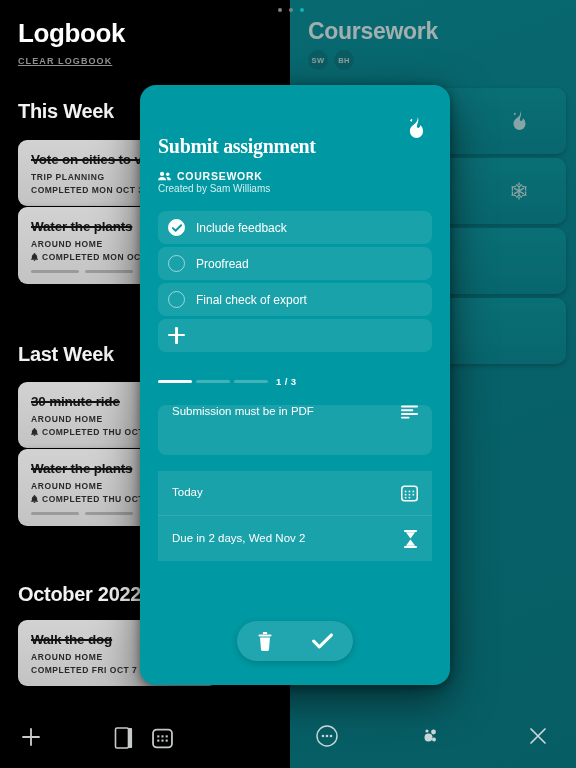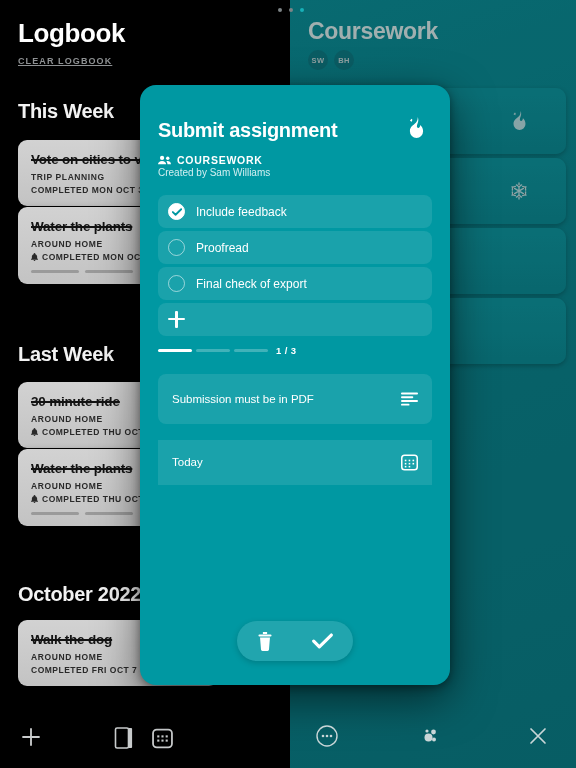--- a/index.html
+++ b/index.html
@@ -112,22 +112,22 @@
   .modal {
     position:absolute; left:140px; top:85px; width:310px; height:600px;
     background:#0098a2;
     border-radius:16px;
     box-shadow:0 14px 44px rgba(0,0,0,.55), 0 2px 10px rgba(0,0,0,.4);
     z-index:30;
     overflow:hidden;
     padding:0 18px;
   }
   .m-title {
-    margin-top:34px;
-    font-size:20px; font-weight:bold; color:#fff; letter-spacing:-.3px;
+    margin-top:50px;
+    font-size:20px; font-weight:bold; color:#fff; letter-spacing:-.3px;font-family:Liberation Serif, serif;
   }
   .m-flame { position:absolute; right:24px; top:32px; color:#fff; }
   .m-proj {
     margin-top:12px;
     display:flex; align-items:center; gap:6px;
     font-size:10.5px; font-weight:bold; letter-spacing:.75px; color:#fff;
   }
   .m-author { margin-top:1px; font-size:10px; color:#d2eff1; }
 
   .checks { margin-top:17px; }
@@ -151,31 +151,31 @@
   .chk.add { align-items:center; }
   .chk.add .plus {
     width:17px; height:17px; position:relative; flex:none;
   }
   .chk.add .plus:before, .chk.add .plus:after {
     content:""; position:absolute; background:#fff; border-radius:1px;
   }
   .chk.add .plus:before { left:0; top:7px; width:17px; height:2.4px; }
   .chk.add .plus:after  { top:0; left:7.3px; height:17px; width:2.4px; }
 
-  .prog { margin-top:9px; display:flex; align-items:center; gap:8px; }
+  .prog { margin-top:24px; display:flex; align-items:center; gap:8px; }
   .prog .seg { display:flex; gap:4px; }
   .prog .seg i { display:block; width:34px; height:3.5px; border-radius:2px; background:rgba(255,255,255,.25); }
   .prog .seg i.on { background:#fff; }
   .prog .cnt { font-size:9.5px; font-weight:bold; color:#fff; letter-spacing:.4px; }
 
   .note {
     margin-top:18px; height:50px;
     background:rgba(255,255,255,.10);
     border-radius:8px;
-    display:flex; align-items:center; justify-content:space-between;
+    display:flex; align-items:flex-start; justify-content:space-between;
     padding:0 14px 0 14px;
   }
   .note .txt { font-size:11.5px; color:#fff; }
 
   .group { margin-top:16px; background:rgba(255,255,255,.10); border-radius:0; overflow:hidden; }
   .grow {
     min-height:45px;
     display:flex; align-items:center; justify-content:space-between;
     padding:9px 14px;
     border-bottom:1px solid rgba(255,255,255,.10);
@@ -438,20 +438,31 @@
                 <rect x="12.2" y="6" width="1.7" height="1.7"></rect>
               <rect x="4" y="9.4" width="1.7" height="1.7"></rect>
                 <rect x="8.1" y="9.4" width="1.7" height="1.7"></rect>
                 <rect x="12.2" y="9.4" width="1.7" height="1.7"></rect>
               <rect x="4" y="12.6" width="1.7" height="1.6"></rect>
                 <rect x="8.1" y="12.6" width="1.7" height="1.6"></rect>
             </g>
           </svg>
         </span>
       </div>
+      <div class="grow">
+        <span class="txt">Due in 2 days, Wed Nov 2</span>
+        <span>
+          <svg width="15" height="18" viewBox="0 0 14 18" fill="#fff">
+            <rect x="0.5" y="0" width="13" height="1.9" rx="0.9"></rect>
+            <rect x="0.5" y="16.1" width="13" height="1.9" rx="0.9"></rect>
+            <path d="M2.4 2.2h9.2L7 8.6z"></path>
+            <path d="M7 9.4l4.6 6.4H2.4z"></path>
+          </svg>
+        </span>
+      </div>
     </div>
 
     <div class="actions">
       <div class="pill">
         <div>
           <svg width="16" height="19" viewBox="0 0 14 18" fill="#fff">
             <rect x="0.8" y="2.3" width="12.4" height="2" rx="1"></rect>
             <rect x="5" y="0" width="4" height="2"></rect>
             <path d="M2.3 5.3h9.4l-.9 11.3a1.4 1.4 0 0 1-1.4 1.3H4.6a1.4 1.4 0 0 1-1.4-1.3z"></path>
           </svg>

